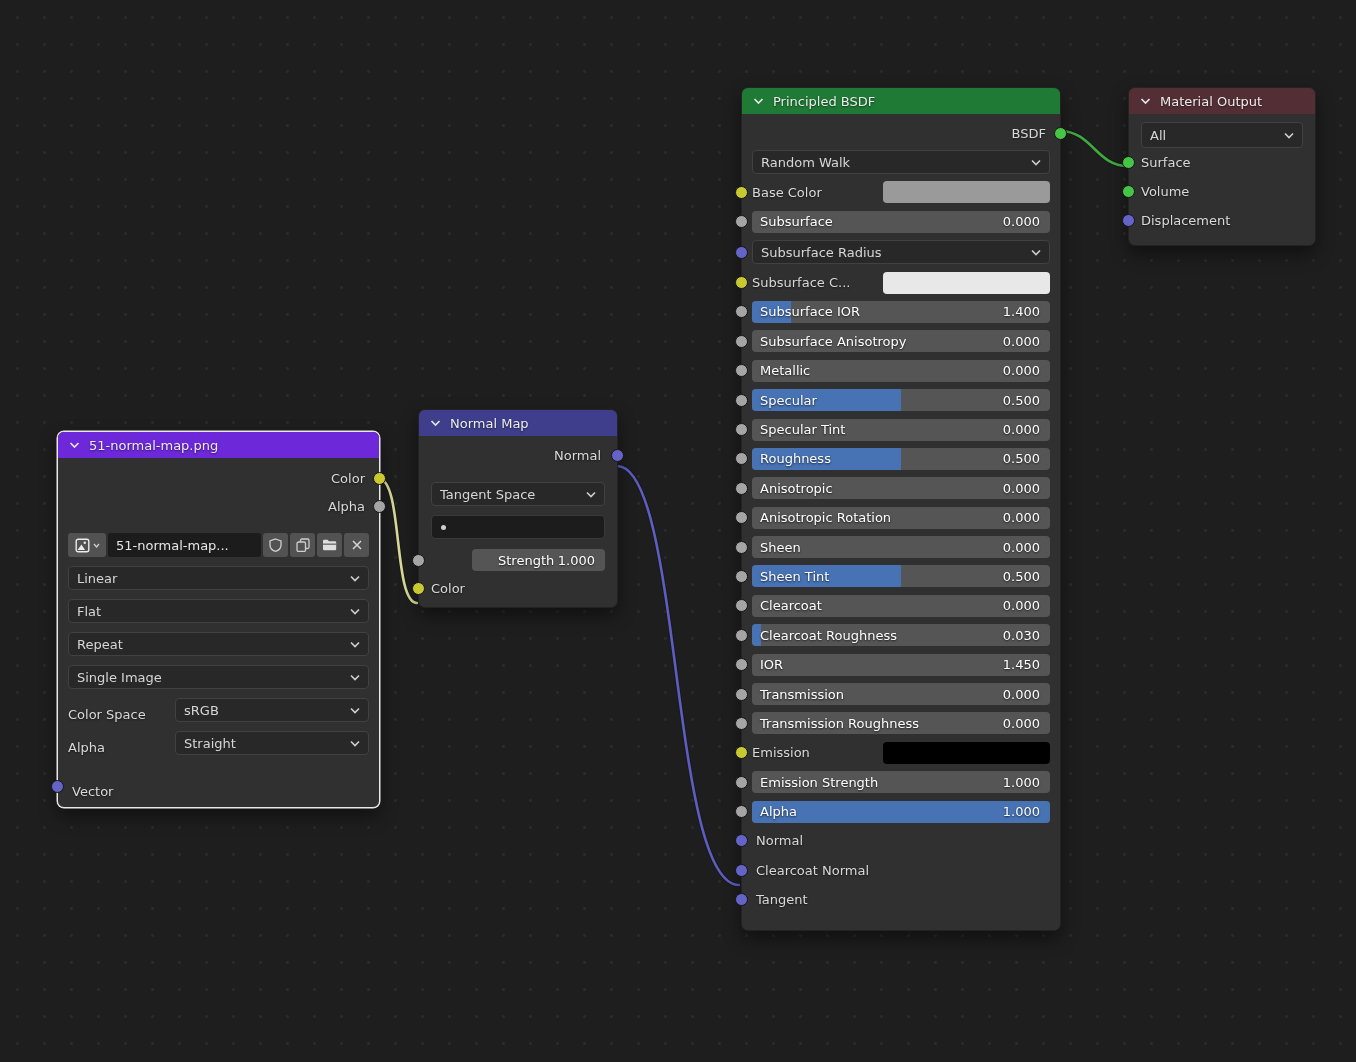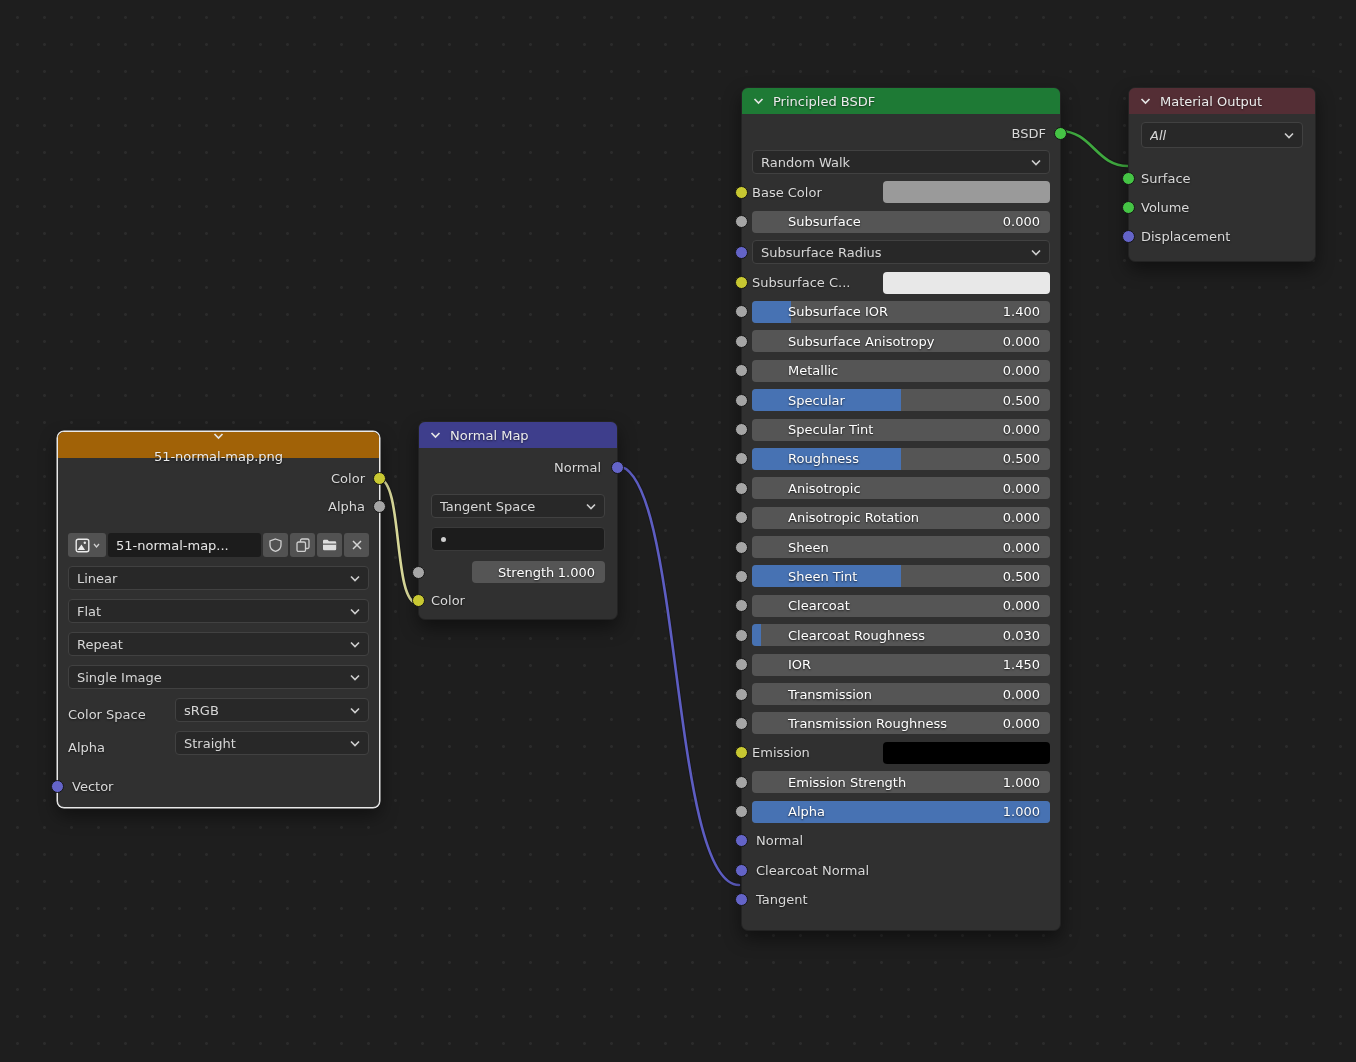--- a/index.html
+++ b/index.html
@@ -20,21 +20,21 @@
   .node-body{padding:0 10px 8px 10px;position:relative;}
   .hdr-chev{display:flex;align-items:center;flex:0 0 auto;}
   .row{position:relative;display:flex;align-items:center;}
   .out-row{justify-content:flex-end;padding-right:4px;text-shadow:0 1px 2px rgba(0,0,0,.6);}
   .field{background:#282828;border:1px solid #414141;border-radius:4px;height:22px;
     display:flex;align-items:center;padding:0 8px;color:#d6d6d6;flex:1;}
   .field .flabel{flex:1;white-space:nowrap;overflow:hidden;}
   .slider{background:#555555;border-radius:4px;height:22px;display:flex;align-items:center;
     position:relative;overflow:hidden;color:#fff;text-shadow:0 1px 2px rgba(0,0,0,.7);flex:1;}
   .slider .fill{position:absolute;left:0;top:0;bottom:0;background:#4772b3;}
-  .slider .slabel{flex:1;padding-left:36px;position:relative;white-space:nowrap;}
+  .slider .slabel{flex:1;padding-left:8px;position:relative;white-space:nowrap;}
   .slider .svalue{padding-right:10px;position:relative;}
   .swatch{height:22px;border-radius:4px;flex:0 0 auto;}
   .socket{position:absolute;width:13px;height:13px;border-radius:50%;
     border:1px solid #151515;box-sizing:border-box;top:50%;margin-top:-6.5px;z-index:3;}
   .socket.in{left:-17px;} .socket.out{right:-17px;}
   .lbl{text-shadow:0 1px 2px rgba(0,0,0,.55);white-space:nowrap;}
   
   #node-image .row.outr{height:28px;} 
   .imgsel{display:flex;gap:2px;height:24px;margin:13px 0 9px 0;}
   .btn{background:#525252;border-radius:3px;display:flex;align-items:center;justify-content:center;
@@ -58,21 +58,21 @@
 <svg id="wires" width="1356" height="1062">
     <path d="M 379 479 C 403 479, 393 603, 417 603" fill="none" stroke="#191919" stroke-width="4.6" stroke-linecap="round"></path>
     <path d="M 379 479 C 403 479, 393 603, 417 603" fill="none" stroke="#d9d99a" stroke-width="2.6" stroke-linecap="round"></path>
     <path d="M 617 466 C 682 466, 670 885, 739 885" fill="none" stroke="#191919" stroke-width="4.6" stroke-linecap="round"></path>
     <path d="M 617 466 C 682 466, 670 885, 739 885" fill="none" stroke="#5d5dc2" stroke-width="2.6" stroke-linecap="round"></path>
     <path d="M 1060 131 C 1092 131, 1096 166, 1128 166" fill="none" stroke="#191919" stroke-width="4.6" stroke-linecap="round"></path>
     <path d="M 1060 131 C 1092 131, 1096 166, 1128 166" fill="none" stroke="#3fa93f" stroke-width="2.6" stroke-linecap="round"></path>
   </svg>
 
 <div class="node selected" id="node-image" style="left:57px;top:431px;width:321px;">
-  <div class="node-header" style="background: #a16207; flex-direction: column;">
+  <div class="node-header" style="background: #6d28d9;">
     <span class="hdr-chev">
       <svg width="11" height="8" viewBox="0 0 11 8">
           <path d="M1.5 2 L5.5 6 L9.5 2" fill="none" stroke="#e4e4e4" stroke-width="1.7"></path>
         </svg>
     </span>
     <span class="lbl">51-normal-map.png</span>
   </div>
   <div class="node-body">
     <div class="row outr out-row" style="height:28px;margin-top:6px;">
       <span class="lbl">Color</span>
@@ -162,28 +162,28 @@
     </div>
     <div class="lrow">
       <span class="lbl">Alpha</span>
       <span class="field">
         <span class="flabel">Straight</span>
         <svg width="10" height="7" viewBox="0 0 10 7">
             <path d="M1 1.5 L5 5.5 L9 1.5" fill="none" stroke="#cfcfcf" stroke-width="1.6"></path>
           </svg>
       </span>
     </div>
-    <div class="row" style="height:26px;margin-top:18px;">
+    <div class="row" style="height:26px;margin-top:18px;align-items:flex-end;">
       <span class="socket in" id="sock-img-vector" style="background: rgb(100, 100, 200);"></span>
       <span class="lbl" style="padding-left:4px;">Vector</span>
     </div>
   </div>
 </div>
 
-<div class="node" id="node-normalmap" style="left:418px;top:421px;width:198px;">
+<div class="node" id="node-normalmap" style="left:418px;top:409px;width:198px;">
   <div class="node-header" style="background: rgb(62, 62, 140);">
     <span class="hdr-chev">
       <svg width="11" height="8" viewBox="0 0 11 8">
           <path d="M1.5 2 L5.5 6 L9.5 2" fill="none" stroke="#e4e4e4" stroke-width="1.7"></path>
         </svg>
     </span>
     <span class="lbl">Normal Map</span>
   </div>
   <div class="node-body" style="padding:0 12px 6px 12px;">
     <div class="row out-row" style="height:28px;margin-top:5px;">
@@ -427,21 +427,21 @@
 <div class="node" id="node-output" style="left:1128px;top:87px;width:186px;">
   <div class="node-header" style="background: rgb(84, 46, 53);">
     <span class="hdr-chev">
       <svg width="11" height="8" viewBox="0 0 11 8">
           <path d="M1.5 2 L5.5 6 L9.5 2" fill="none" stroke="#e4e4e4" stroke-width="1.7"></path>
         </svg>
     </span>
     <span class="lbl">Material Output</span>
   </div>
   <div class="node-body" style="padding:0 12px 10px 12px;">
-    <div class="row" style="margin-top:8px;margin-bottom:16px;font-style:italic;">
+    <div class="row" style="margin-top:8px;margin-bottom:0;">
       <span class="field" style="height:24px;">
         <span class="flabel">All</span>
         <svg width="10" height="7" viewBox="0 0 10 7">
             <path d="M1 1.5 L5 5.5 L9 1.5" fill="none" stroke="#cfcfcf" stroke-width="1.6"></path>
           </svg>
       </span>
     </div>
     <div id="output-inputs">
         <div class="row" style="height: 29px;">
           <span class="socket in" id="sock-out-surface" style="left:-19px;background:#45c445"></span>

